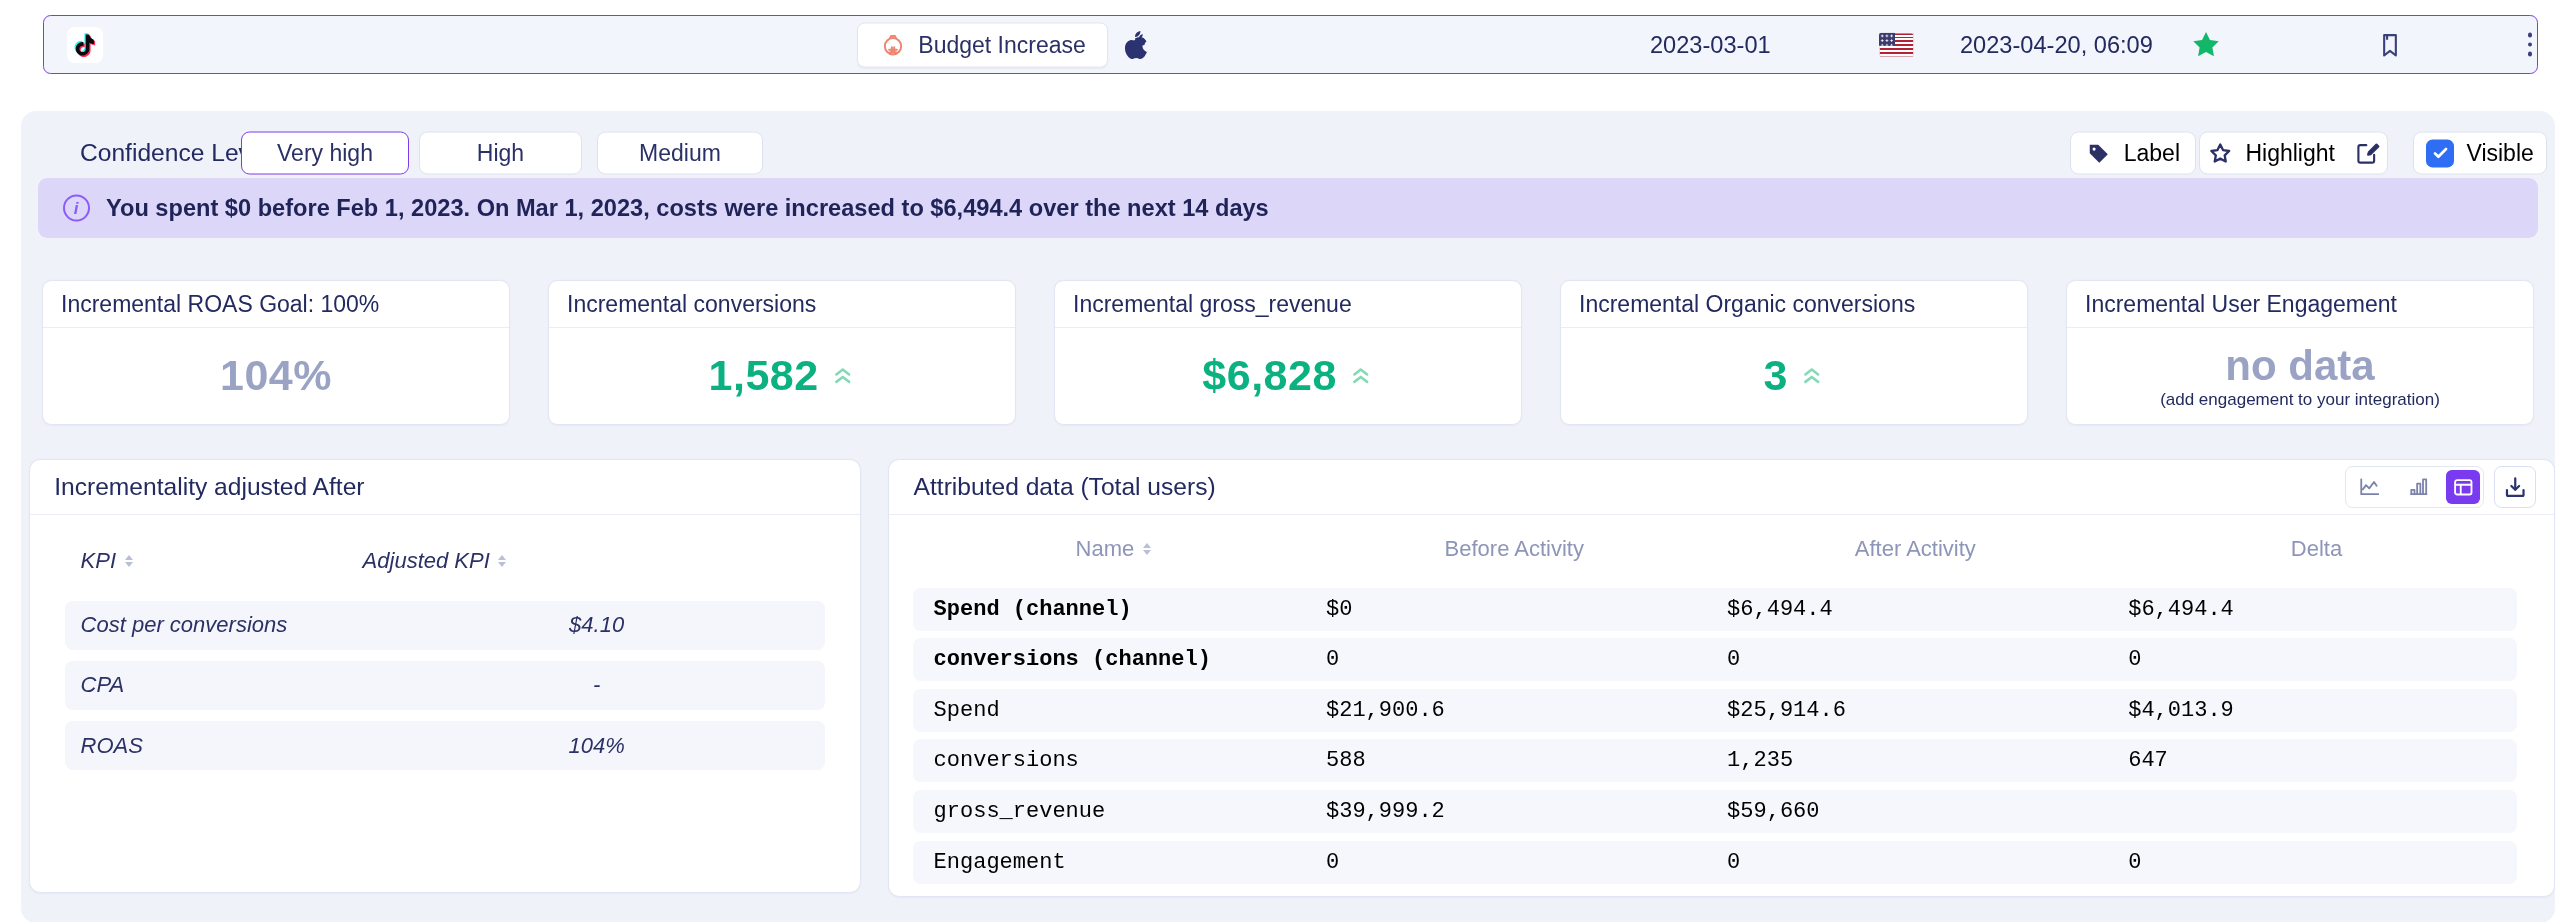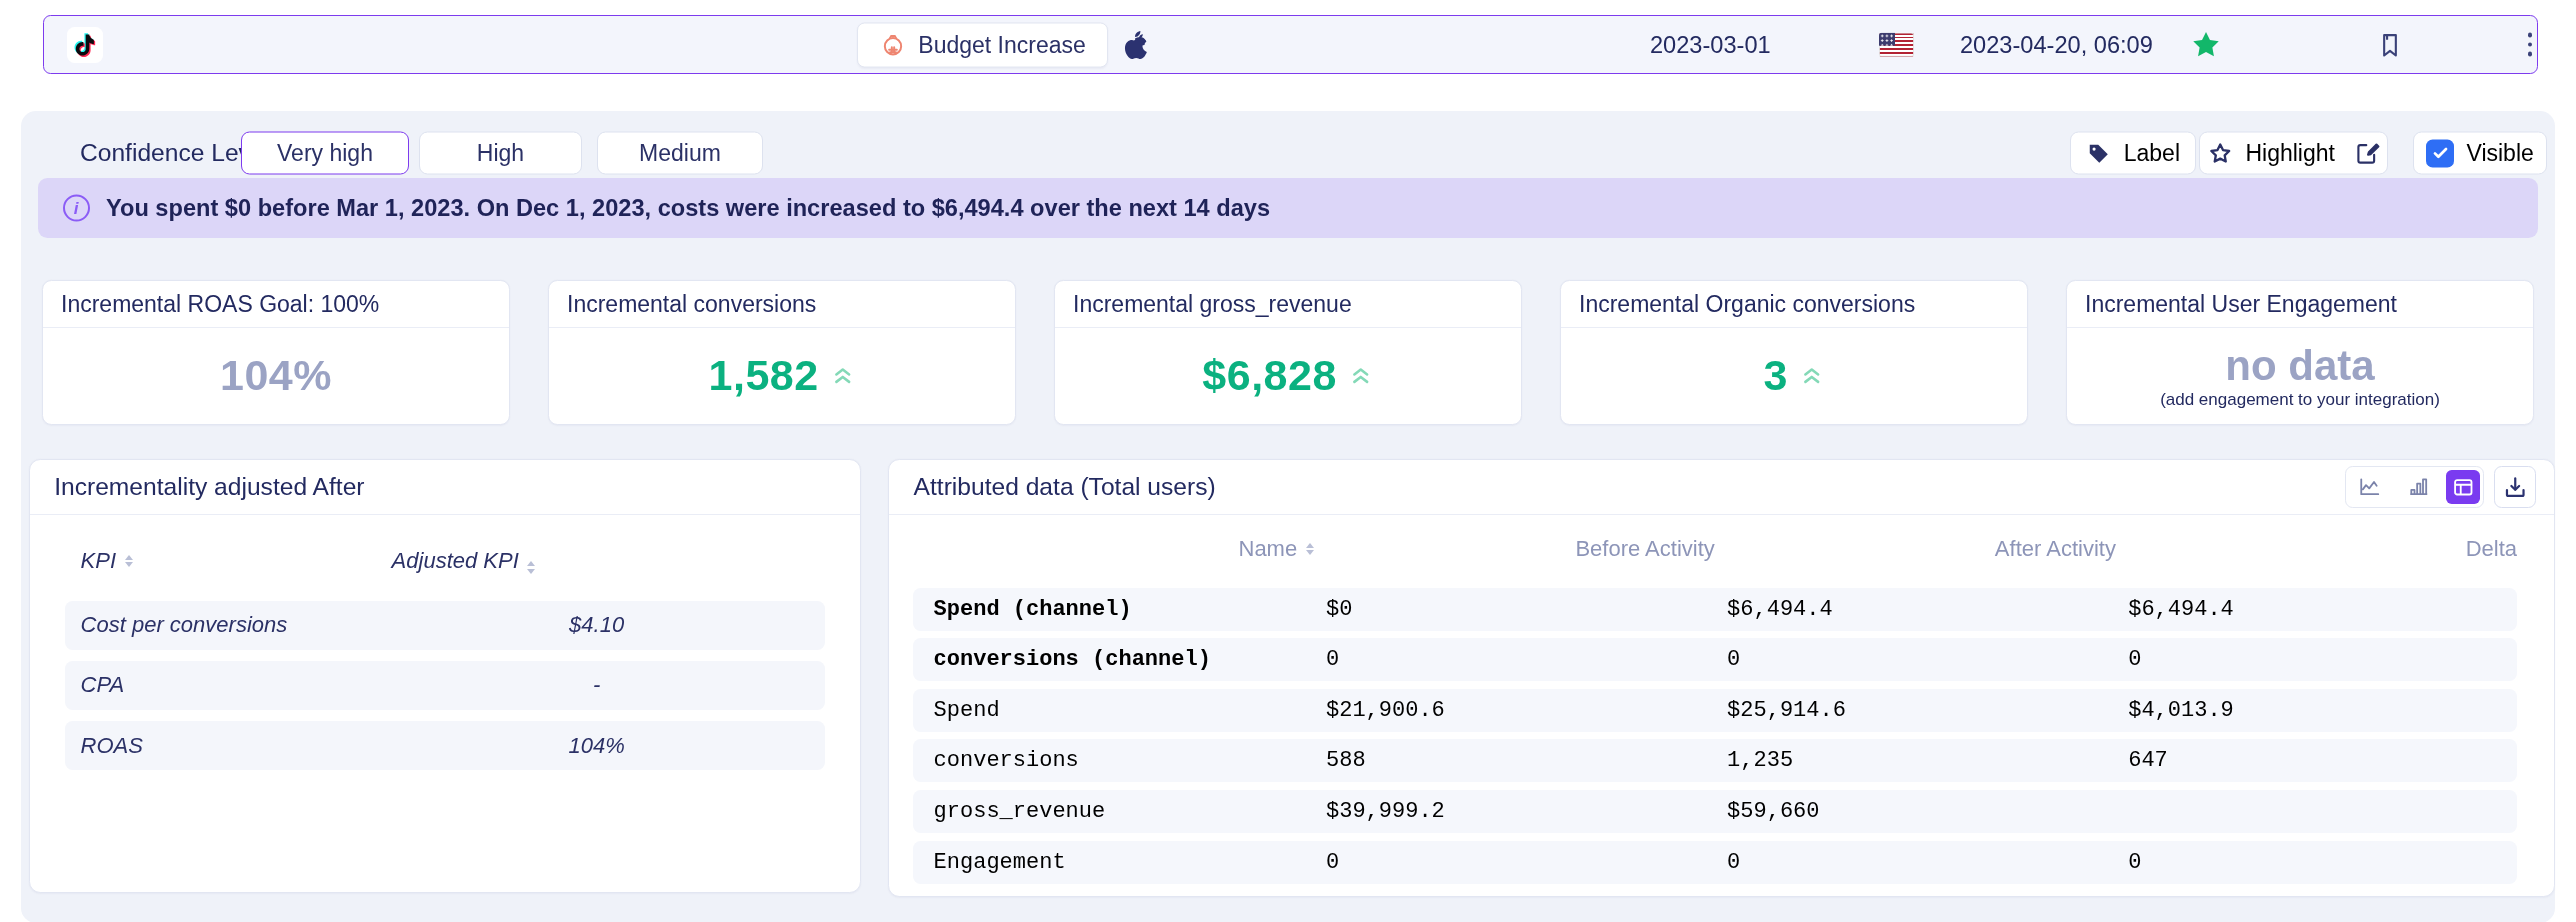--- a/index.html
+++ b/index.html
@@ -84,21 +84,21 @@
   .panel{position:absolute;top:348px;background:#ffffff;border:0.9px solid #e2e6f2;border-radius:11.3px;box-sizing:border-box;
     box-shadow:0 0.9px 1.9px rgba(30,35,90,.04);}
   .panel-left{left:7.6px;width:832px;height:434px;}
   .panel-right{left:867px;width:1667px;height:438px;}
   .panel-head{height:54px;border-bottom:0.9px solid #eaedf6;display:flex;align-items:center;padding:0 24.6px;
     font-size:24.6px;font-weight:500;color:#232a60;position:relative;}
 
   
   .kpi-cols{position:relative;height:28px;margin-top:33px;font-style:italic;font-size:22px;font-weight:500;color:#2b3166;}
   .kpi-cols .c1{position:absolute;left:51px;display:flex;align-items:center;}
-  .kpi-cols .c2{position:absolute;left:362px;display:flex;align-items:flex-end;}
+  .kpi-cols .c2{position:absolute;left:333px;display:flex;align-items:center;}
   .kpi-row{position:relative;height:49px;margin:0 35px 11.3px 35px;background:#f4f6fb;border-radius:7.6px;
     font-style:italic;font-size:22px;color:#2b3166;}
   .kpi-rows{margin-top:24.6px;}
   .kpi-row .k{position:absolute;left:16px;top:50%;transform:translateY(-50%);font-weight:500;}
   .kpi-row .v{position:absolute;left:50%;width:40%;text-align:center;top:50%;transform:translateY(-50%);}
 
   .sort{display:inline-flex;flex-direction:column;gap:2.8px;margin-left:8.5px;}
   .sort i{width:0;height:0;border-left:4.7px solid transparent;border-right:4.7px solid transparent;}
   .sort .up{border-bottom:5.7px solid #b9bfd6;}
   .sort .dn{border-top:5.7px solid #b9bfd6;}
@@ -108,21 +108,21 @@
     border:0.9px solid #e3e7f2;border-radius:7.6px;background:#ffffff;display:flex;align-items:center;justify-content:space-around;box-sizing:border-box;}
   .view-btn{width:42px;height:38px;display:flex;align-items:center;justify-content:center;color:#7b83aa;cursor:pointer;}
   .view-btn.sel{width:34px;height:34px;background:#7a3bf0;border-radius:5.7px;color:#ffffff;}
   .dl-btn{position:absolute;right:18px;top:50%;transform:translateY(-50%);width:42px;height:42px;
     border:0.9px solid #d9def0;border-radius:7.6px;background:#ffffff;display:flex;align-items:center;justify-content:center;
     color:#2b3270;box-sizing:border-box;cursor:pointer;}
 
   
   .att-cols{display:grid;grid-template-columns:repeat(4,1fr);margin:20px 37px 0 23.6px;height:28px;
     font-size:22px;color:#8d95b8;align-items:center;}
-  .att-cols .hc{text-align:center;display:flex;align-items:center;justify-content:flex-end;}
+  .att-cols .hc{text-align:center;display:flex;align-items:center;justify-content:center;}
   .att-rows{margin-top:24.6px;}
   .att-row{display:grid;grid-template-columns:repeat(4,1fr);align-items:center;height:43px;margin:0 37px 7.6px 23.6px;
     background:#f5f7fc;border-radius:7.6px;font-size:22px;color:#000000;font-family:Liberation Mono, monospace;}
   .att-row .cell{padding-left:12.3px;white-space:nowrap;}
   .att-row .cell.name{padding-left:21px;font-weight:400;}
   .att-row.bold .cell.name{font-weight:700;}
 </style>
 </head>
 <body>
 
@@ -227,21 +227,21 @@
         <svg width="19" height="19" viewBox="0 0 24 24" fill="none" stroke="#ffffff" stroke-width="3.4" stroke-linecap="round" stroke-linejoin="round">
           <path d="M5 12.5l4.3 4.3L19 7"></path>
         </svg>
       </span>
       <span>Visible</span>
     </button>
   </div>
 
   <div class="banner">
     <span class="info-ic">i</span>
-    <span class="txt">You spent $0 before Mar 1, 2023. On Dec 1, 2023, costs were increased to $6,494.4 over the next 14 days</span>
+    <span class="txt">You spent $0 before Feb 1, 2023. On Mar 1, 2023, costs were increased to $6,494.4 over the next 14 days</span>
   </div>
 
   <div class="cards">
 
     <div class="card">
       <div class="card-head">Incremental ROAS Goal: 100%</div>
       <div class="card-body">
         <span class="big muted">104%</span>
       </div>
     </div>

